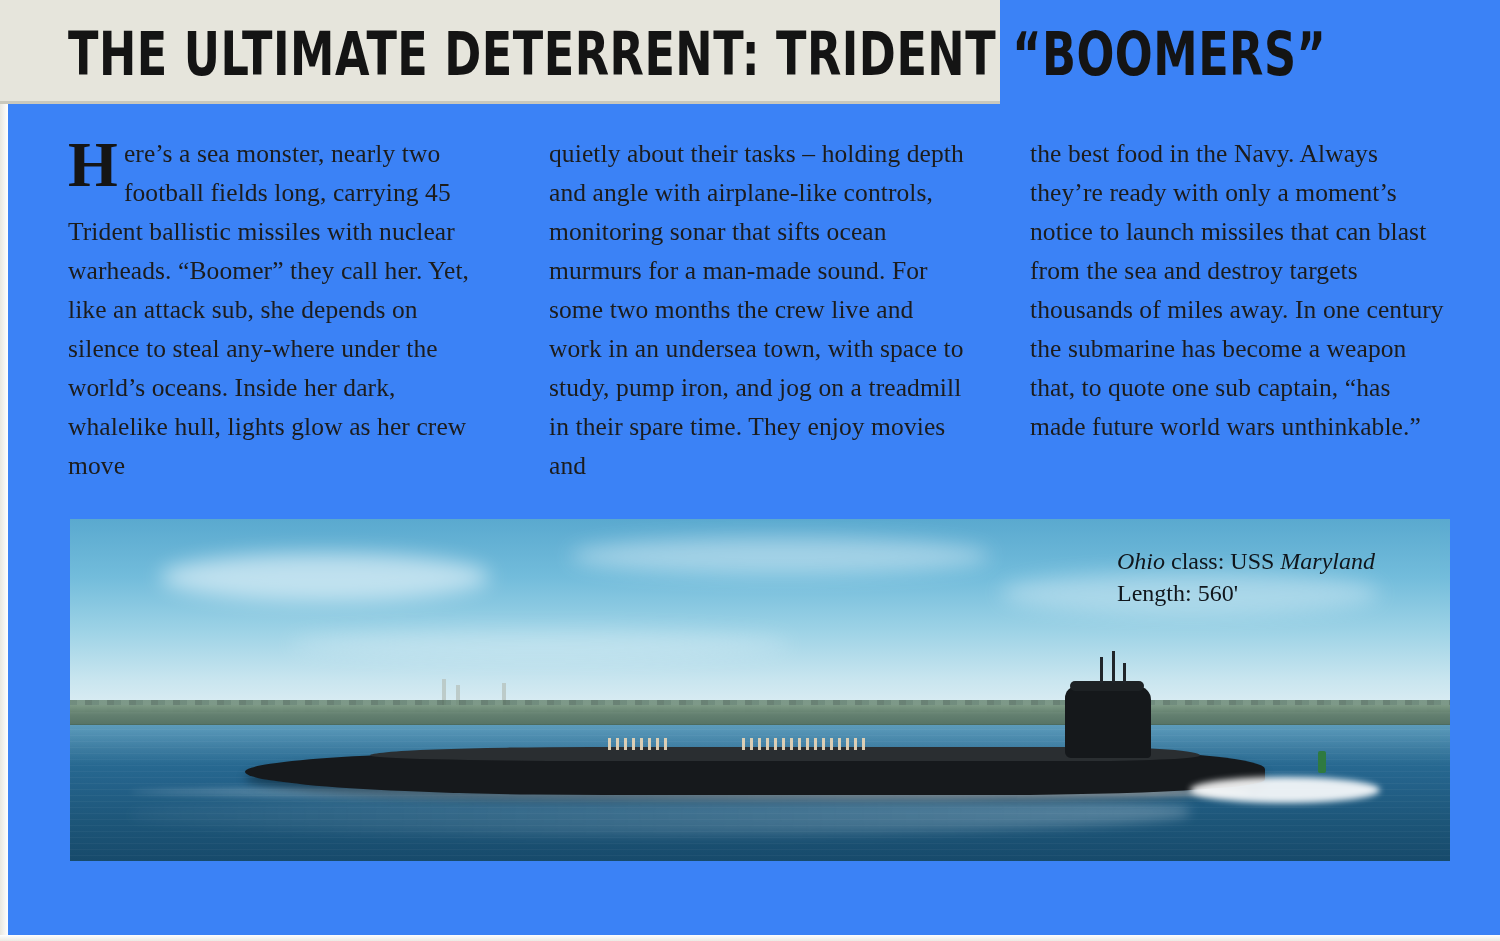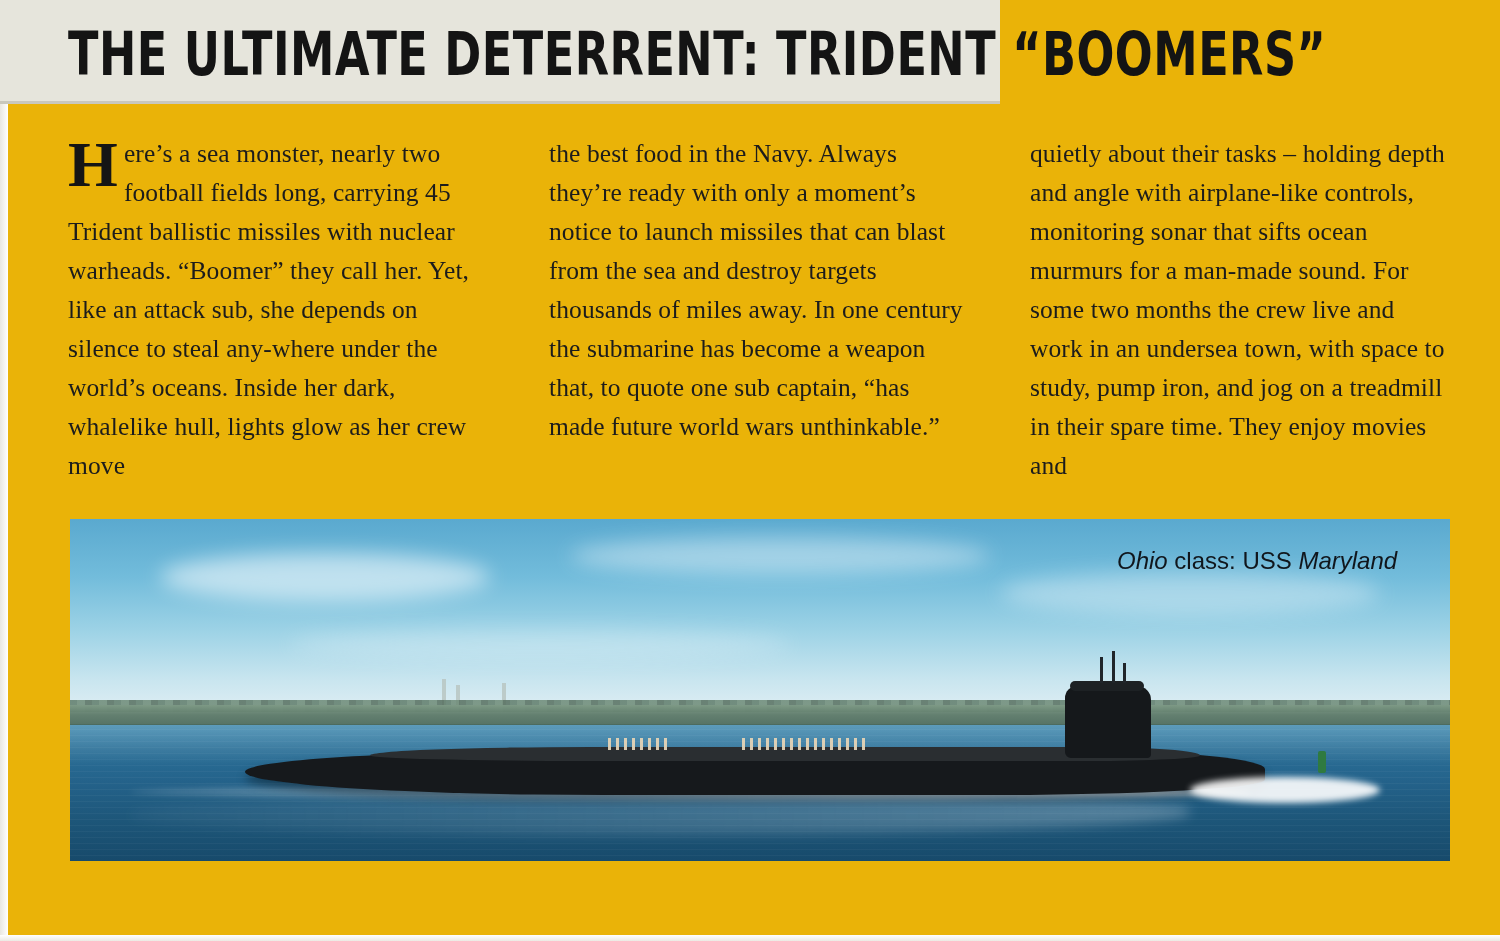--- a/index.html
+++ b/index.html
@@ -13,21 +13,21 @@
     overflow: hidden;
     font-family: "Liberation Serif", serif;
     color: #1a1a1a;
   }
 
   
   .page {
     position: relative;
     width: 1500px;
     height: 941px;
-    background: #eab308;
+    background: #3b82f6;
   }
 
   
   .scan-edge-left {
     position: absolute;
     left: 0; top: 0;
     width: 8px; height: 941px;
     background: linear-gradient(to right, #e9e7e0, #ffffff);
   }
   .scan-edge-bottom {
@@ -294,21 +294,21 @@
     background: #2f7a40;
     border-radius: 2px;
   }
 
   
   .photo-caption {
     position: absolute;
     left: 1047px;
     top: 26px;
     width: 330px;
-    font-family: Liberation Sans, sans-serif;
+    font-family: Liberation Serif, serif;
     font-size: 24px;
     line-height: 32px;
     color: #10161c;
   }
   .photo-caption .ital { font-style: italic; }
 </style>
 </head>
 <body>
 
 <div class="page">
@@ -319,24 +319,24 @@
   <div class="headline-band">
     <div class="headline">THE ULTIMATE DETERRENT: TRIDENT “BOOMERS”</div>
     <div class="rule"></div>
   </div>
 
   <div class="columns">
     <div class="col">
       <p><span class="dropcap">H</span><span>ere’s a sea monster, nearly two football fields long, carrying 45 Trident ballistic missiles with nuclear warheads. “Boomer” they call her. Yet, like an attack sub, she depends on silence to steal any-where under the world’s oceans. Inside her dark, whalelike hull, lights glow as her crew move</span></p>
     </div>
     <div class="col">
-      <p>the best food in the Navy. Always they’re ready with only a moment’s notice to launch missiles that can blast from the sea and destroy targets thousands of miles away. In one century the submarine has become a weapon that, to quote one sub captain, “has made future world wars unthinkable.”</p>
+      <p>quietly about their tasks – holding depth and angle with airplane-like controls, monitoring sonar that sifts ocean murmurs for a man-made sound. For some two months the crew live and work in an undersea town, with space to study, pump iron, and jog on a treadmill in their spare time. They enjoy movies and</p>
     </div>
     <div class="col">
-      <p>quietly about their tasks – holding depth and angle with airplane-like controls, monitoring sonar that sifts ocean murmurs for a man-made sound. For some two months the crew live and work in an undersea town, with space to study, pump iron, and jog on a treadmill in their spare time. They enjoy movies and</p>
+      <p>the best food in the Navy. Always they’re ready with only a moment’s notice to launch missiles that can blast from the sea and destroy targets thousands of miles away. In one century the submarine has become a weapon that, to quote one sub captain, “has made future world wars unthinkable.”</p>
     </div>
   </div>
 
   <div class="photo-wrap">
     <div class="sky"></div>
     <div class="cloud c1"></div>
     <div class="cloud c2"></div>
     <div class="cloud c3"></div>
     <div class="cloud c4"></div>
 
@@ -361,16 +361,17 @@
     <div class="sail"></div>
     <div class="sail-top"></div>
     <div class="mast m1"></div>
     <div class="mast m2"></div>
     <div class="mast m3"></div>
     <div class="bow-wake"></div>
     <div class="buoy"></div>
 
     <div class="photo-caption">
       <div><span class="ital">Ohio</span><span> class: USS </span><span class="ital">Maryland</span></div>
+      <div>Length: 560'</div>
     </div>
   </div>
 
 </div>
 
 </body></html>

